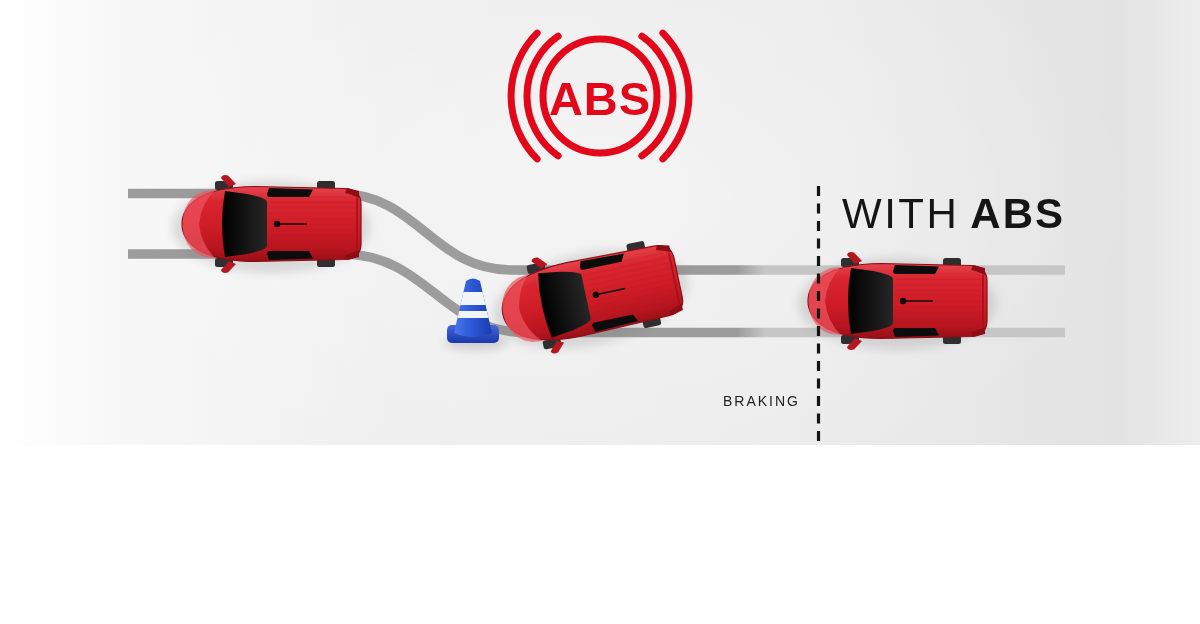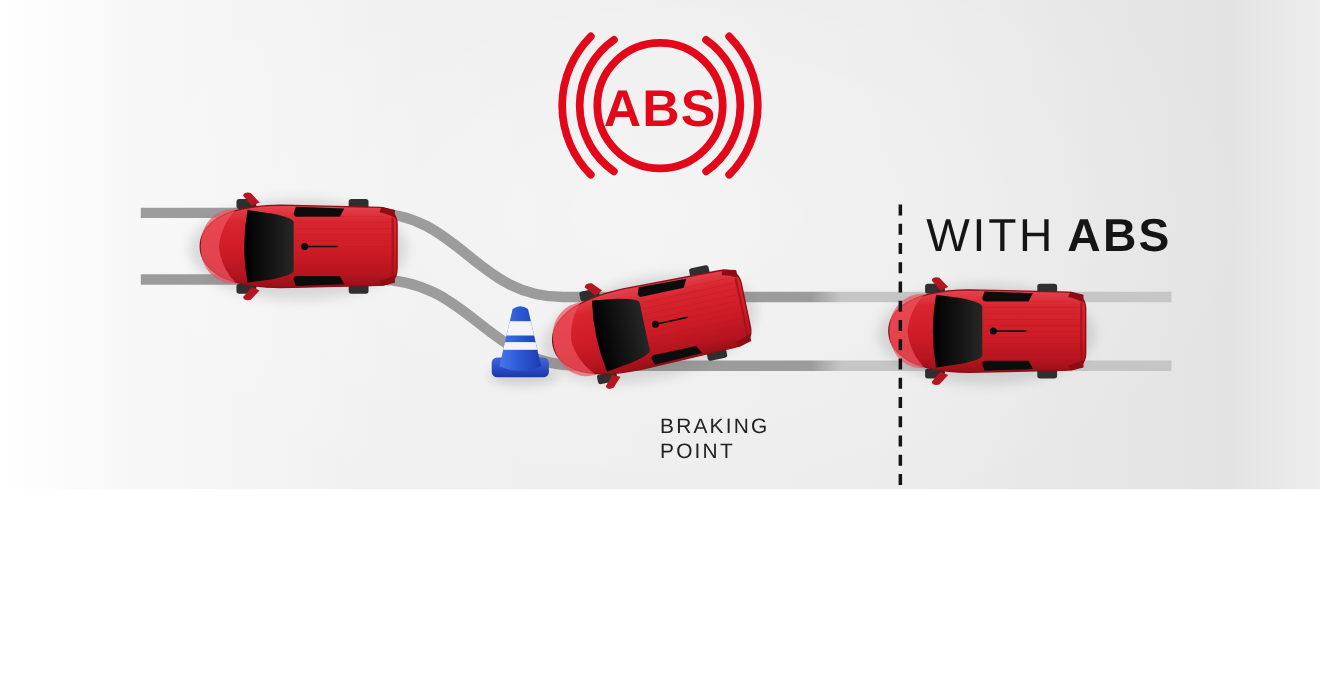--- a/index.html
+++ b/index.html
@@ -18,23 +18,23 @@
     color:#151515;
     letter-spacing:2.5px;
     font-size:42px;
     line-height:34px;
     white-space:nowrap;
     font-weight:400;
   }
   .label .bold{font-weight:700;margin-left:11px;letter-spacing:2px;}
   .braking{
     position:absolute;
-    left:600px;top:378px;width:200px;
-    text-align:left;
-    font-size:19px;line-height:22px;
+    left:600px;top:390px;width:200px;
+    text-align:right;
+    font-size:14px;line-height:22px;
     letter-spacing:2px;
     color:#222;
     font-weight:400;
   }
 </style>
 </head>
 <body>
 
 <div class="stage">
 
@@ -153,16 +153,15 @@
     <line x1="818.5" y1="186" x2="818.5" y2="624" stroke="#141414" stroke-width="3.2" stroke-dasharray="10 7.5"></line>
   </svg>
 
   <div class="label" style="left:842px;top:197px;">
     <span>WITH</span><span class="bold">ABS</span>
   </div>
 
 
   <div class="braking">
     <div>BRAKING</div>
-    <div>POINT</div>
   </div>
 
 </div>
 
 </body></html>

